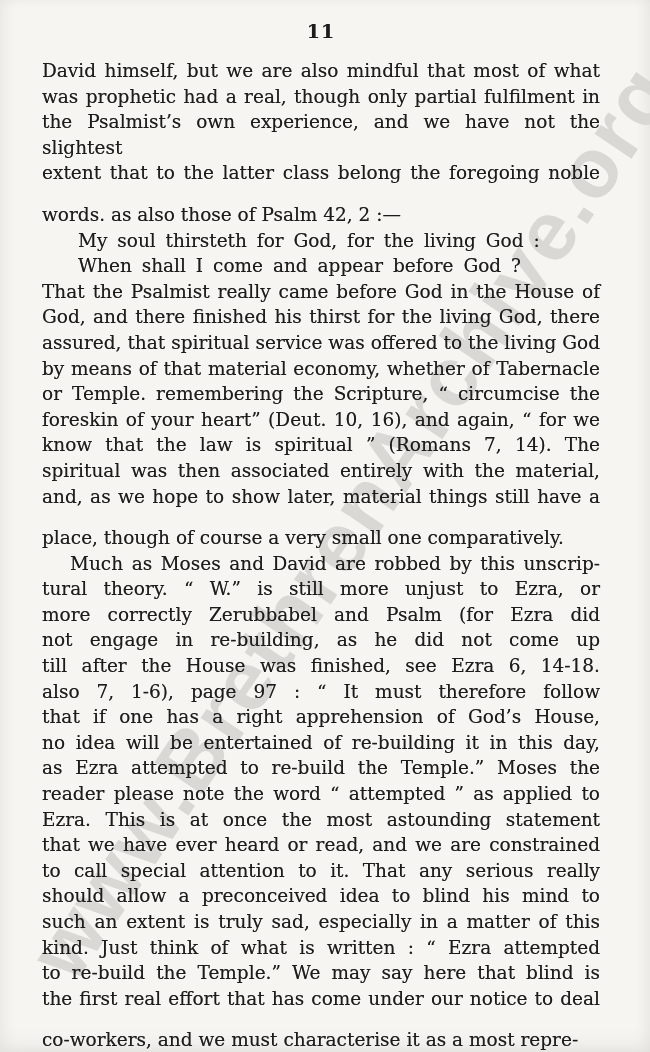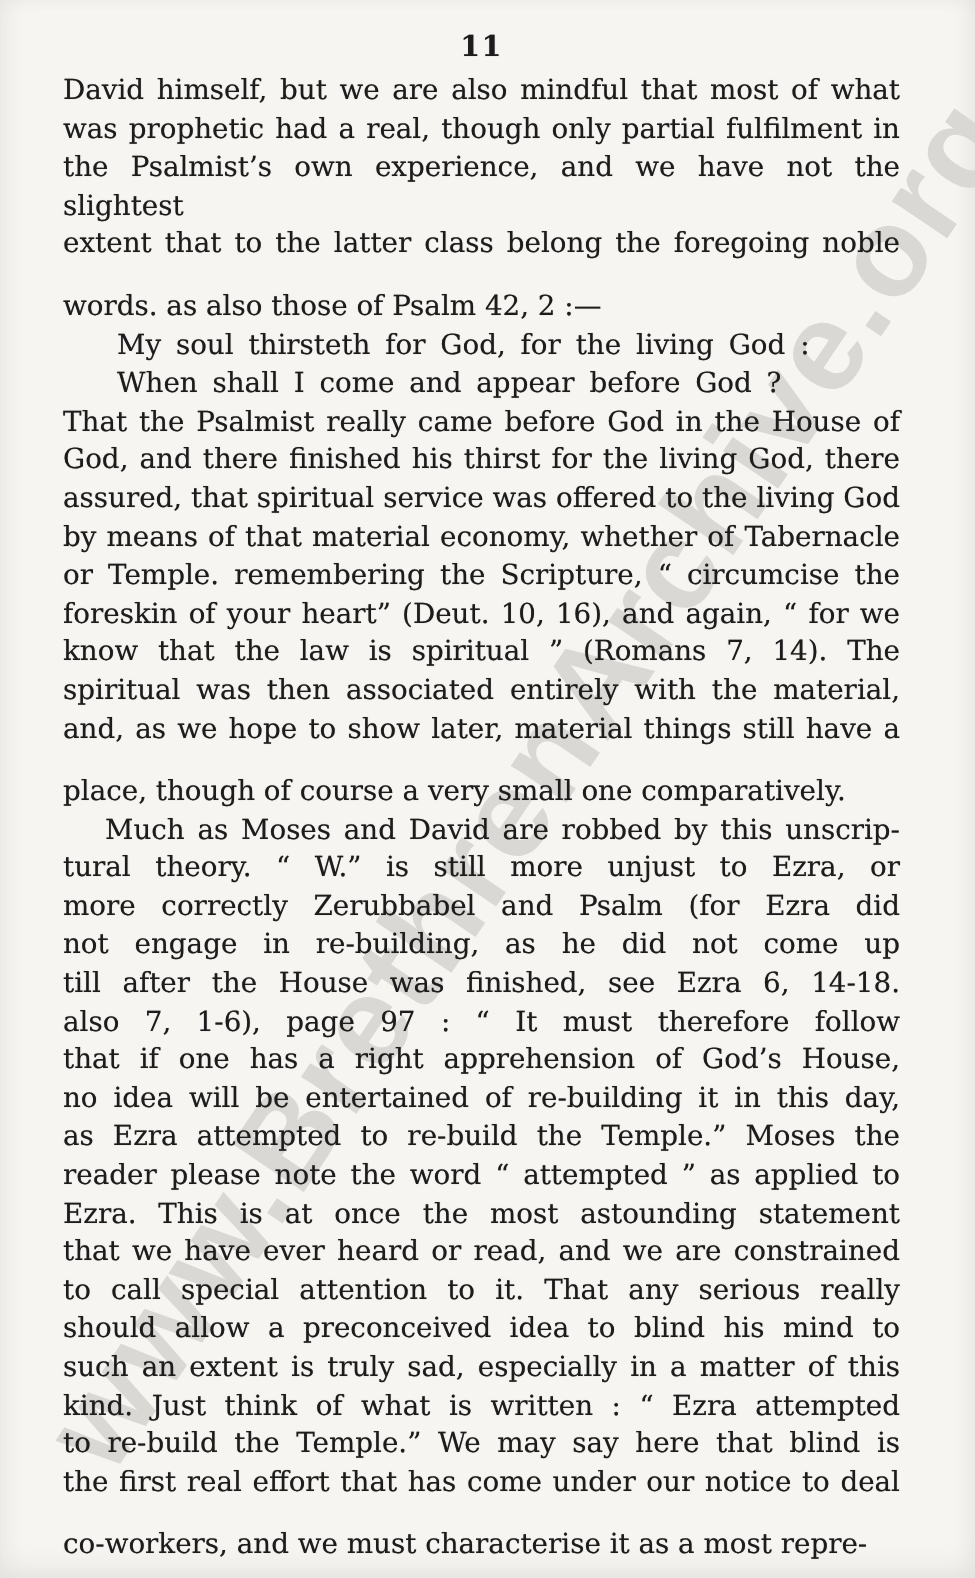--- a/index.html
+++ b/index.html
@@ -43,21 +43,21 @@
     position: relative;
     z-index: 2;
     padding: 20px 50px 0 42px;
     color: #1c1c1c;
   }
   .page-number {
     text-align: center;
     font-weight: bold;
     font-size: 19px;
     line-height: 22px;
-    margin-bottom: 6px;
+    margin-bottom: 16px;
     letter-spacing: 1px;
   }
   .body-text {
     width: 558px;
     font-size: 18.5px;
     line-height: 25.6px;
   }
   .para .line {
     text-align: justify;
     text-align-last: justify;

